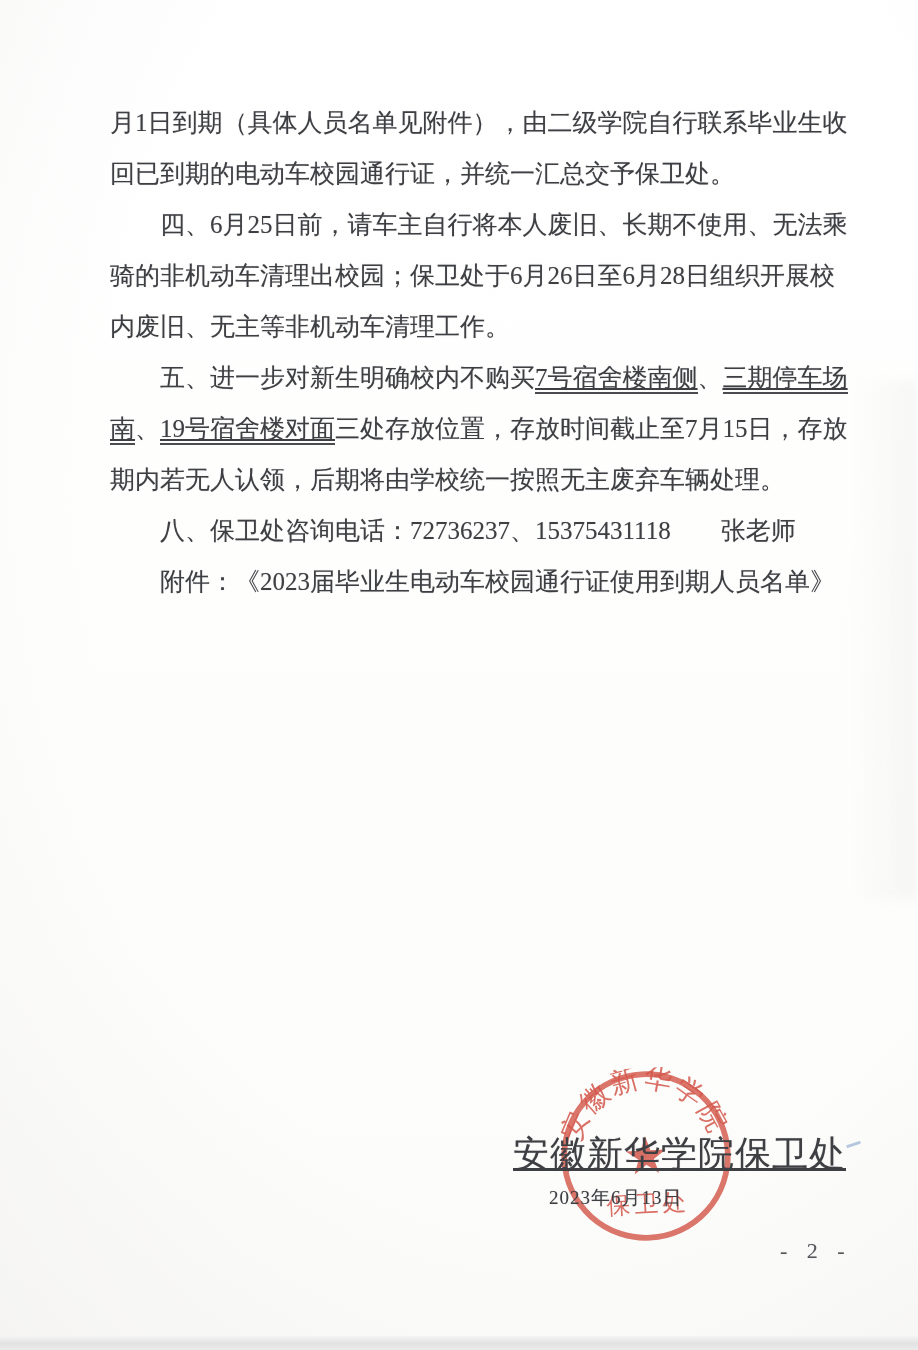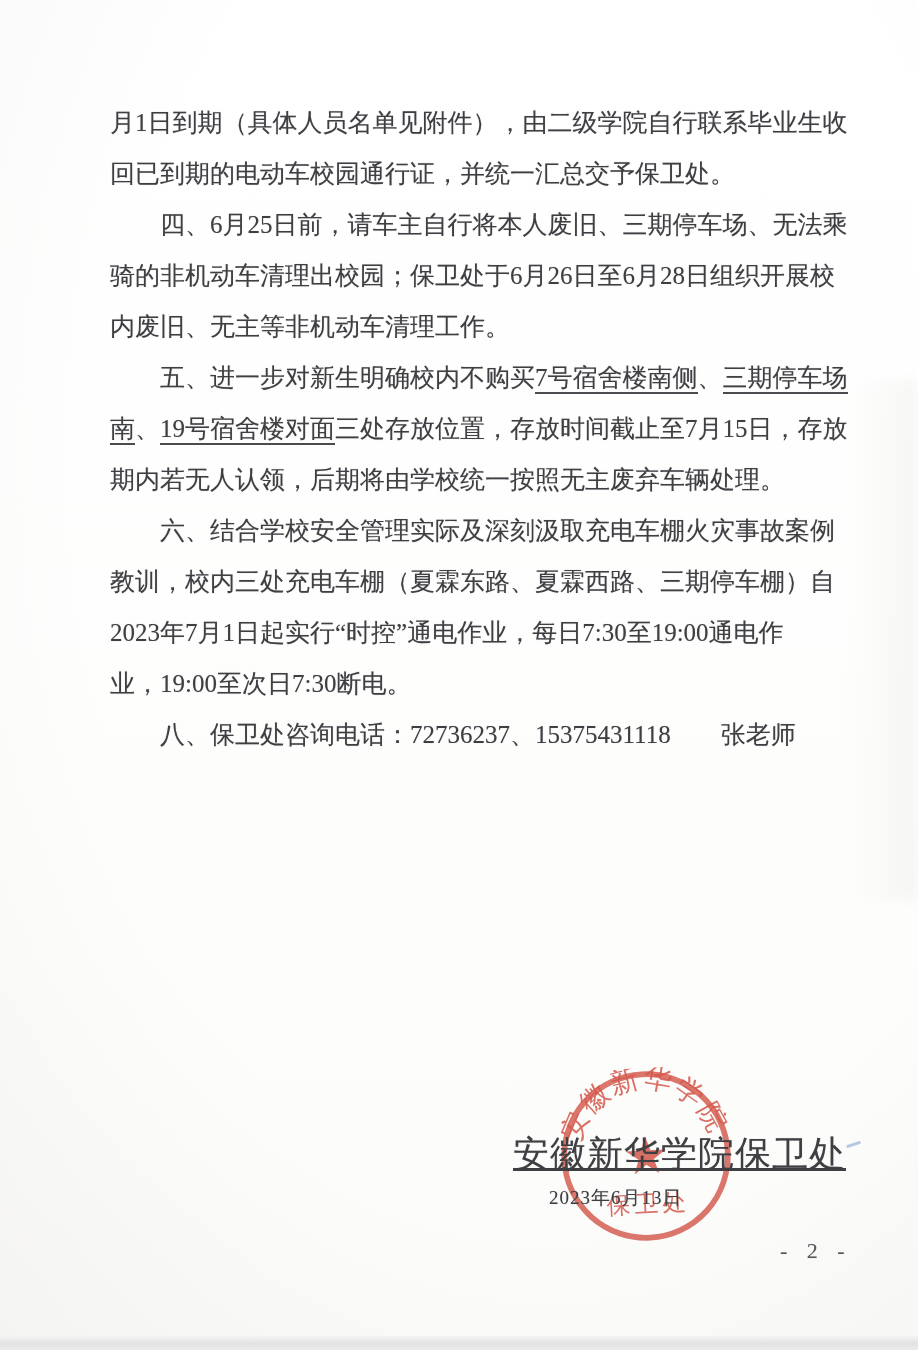--- a/index.html
+++ b/index.html
@@ -16,21 +16,21 @@
   .doc-text {
     position:absolute;
     top:97px; left:110px; width:768px;
     font-size:25px; line-height:51px;
     color:#3e3f43;
     text-align:justify;
     text-shadow:0 0 1px rgba(70,70,75,.35);
   }
   .doc-text p { margin:0; white-space:pre-line; }
   .doc-text p.indent { text-indent:2em; }
-  .u { border-bottom:2px solid #4b4c50; padding-bottom:1px; }
+  .u { border-bottom:2px solid #4b4c50; padding-bottom:1px;text-decoration:underline; }
 
   .sig-org {
     position:absolute; top:1130px; left:513px;
     font-size:36px; color:#3e3f43; letter-spacing:1px;
     text-shadow:0 0 1px rgba(70,70,75,.35);
     text-decoration:underline;
   }
   .sig-date {
     position:absolute; top:1185px; left:549px;
     font-size:19px; color:#3e3f43; letter-spacing:1px;
@@ -67,31 +67,28 @@
   }
 </style>
 </head>
 <body>
 
 <div class="page">
 
   <div class="doc-text">
     <p>月1日到期（具体人员名单见附件），由二级学院自行联系毕业生收
 回已到期的电动车校园通行证，并统一汇总交予保卫处。</p>
-    <p class="indent">四、6月25日前，请车主自行将本人废旧、三期停车场、无法乘
+    <p class="indent">四、6月25日前，请车主自行将本人废旧、长期不使用、无法乘
 骑的非机动车清理出校园；保卫处于6月26日至6月28日组织开展校
 内废旧、无主等非机动车清理工作。</p>
     <p class="indent"><span>五、进一步对新生明确校内不购买</span><span class="u">7号宿舍楼南侧</span><span>、</span><span class="u">三期停车场
 南</span><span>、</span><span class="u">19号宿舍楼对面</span><span>三处存放位置，存放时间截止至7月15日，存放
 期内若无人认领，后期将由学校统一按照无主废弃车辆处理。</span></p>
-    <p class="indent">六、结合学校安全管理实际及深刻汲取充电车棚火灾事故案例
-教训，校内三处充电车棚（夏霖东路、夏霖西路、三期停车棚）自
-2023年7月1日起实行“时控”通电作业，每日7:30至19:00通电作
-业，19:00至次日7:30断电。</p>
     <p class="indent">八、保卫处咨询电话：72736237、15375431118　　张老师</p>
+    <p class="indent">附件：《2023届毕业生电动车校园通行证使用到期人员名单》</p>
   </div>
 
   <svg class="seal" viewBox="0 0 170 170" xmlns="http://www.w3.org/2000/svg">
     <circle cx="85" cy="85" r="79" fill="none" stroke="#d24538" stroke-width="5.5" opacity="0.82"></circle>
     <defs>
       <path id="sealArc" d="M 22,68 A 65,65 0 0 1 148,68" fill="none"></path>
     </defs>
     <text font-size="27" fill="#d24538" opacity="0.85" letter-spacing="2" font-family="'Liberation Serif','DejaVu Serif',serif">
       <textPath href="#sealArc" startOffset="50%" text-anchor="middle" id="seal-arc-textpath">安徽新华学院</textPath>
     </text>

